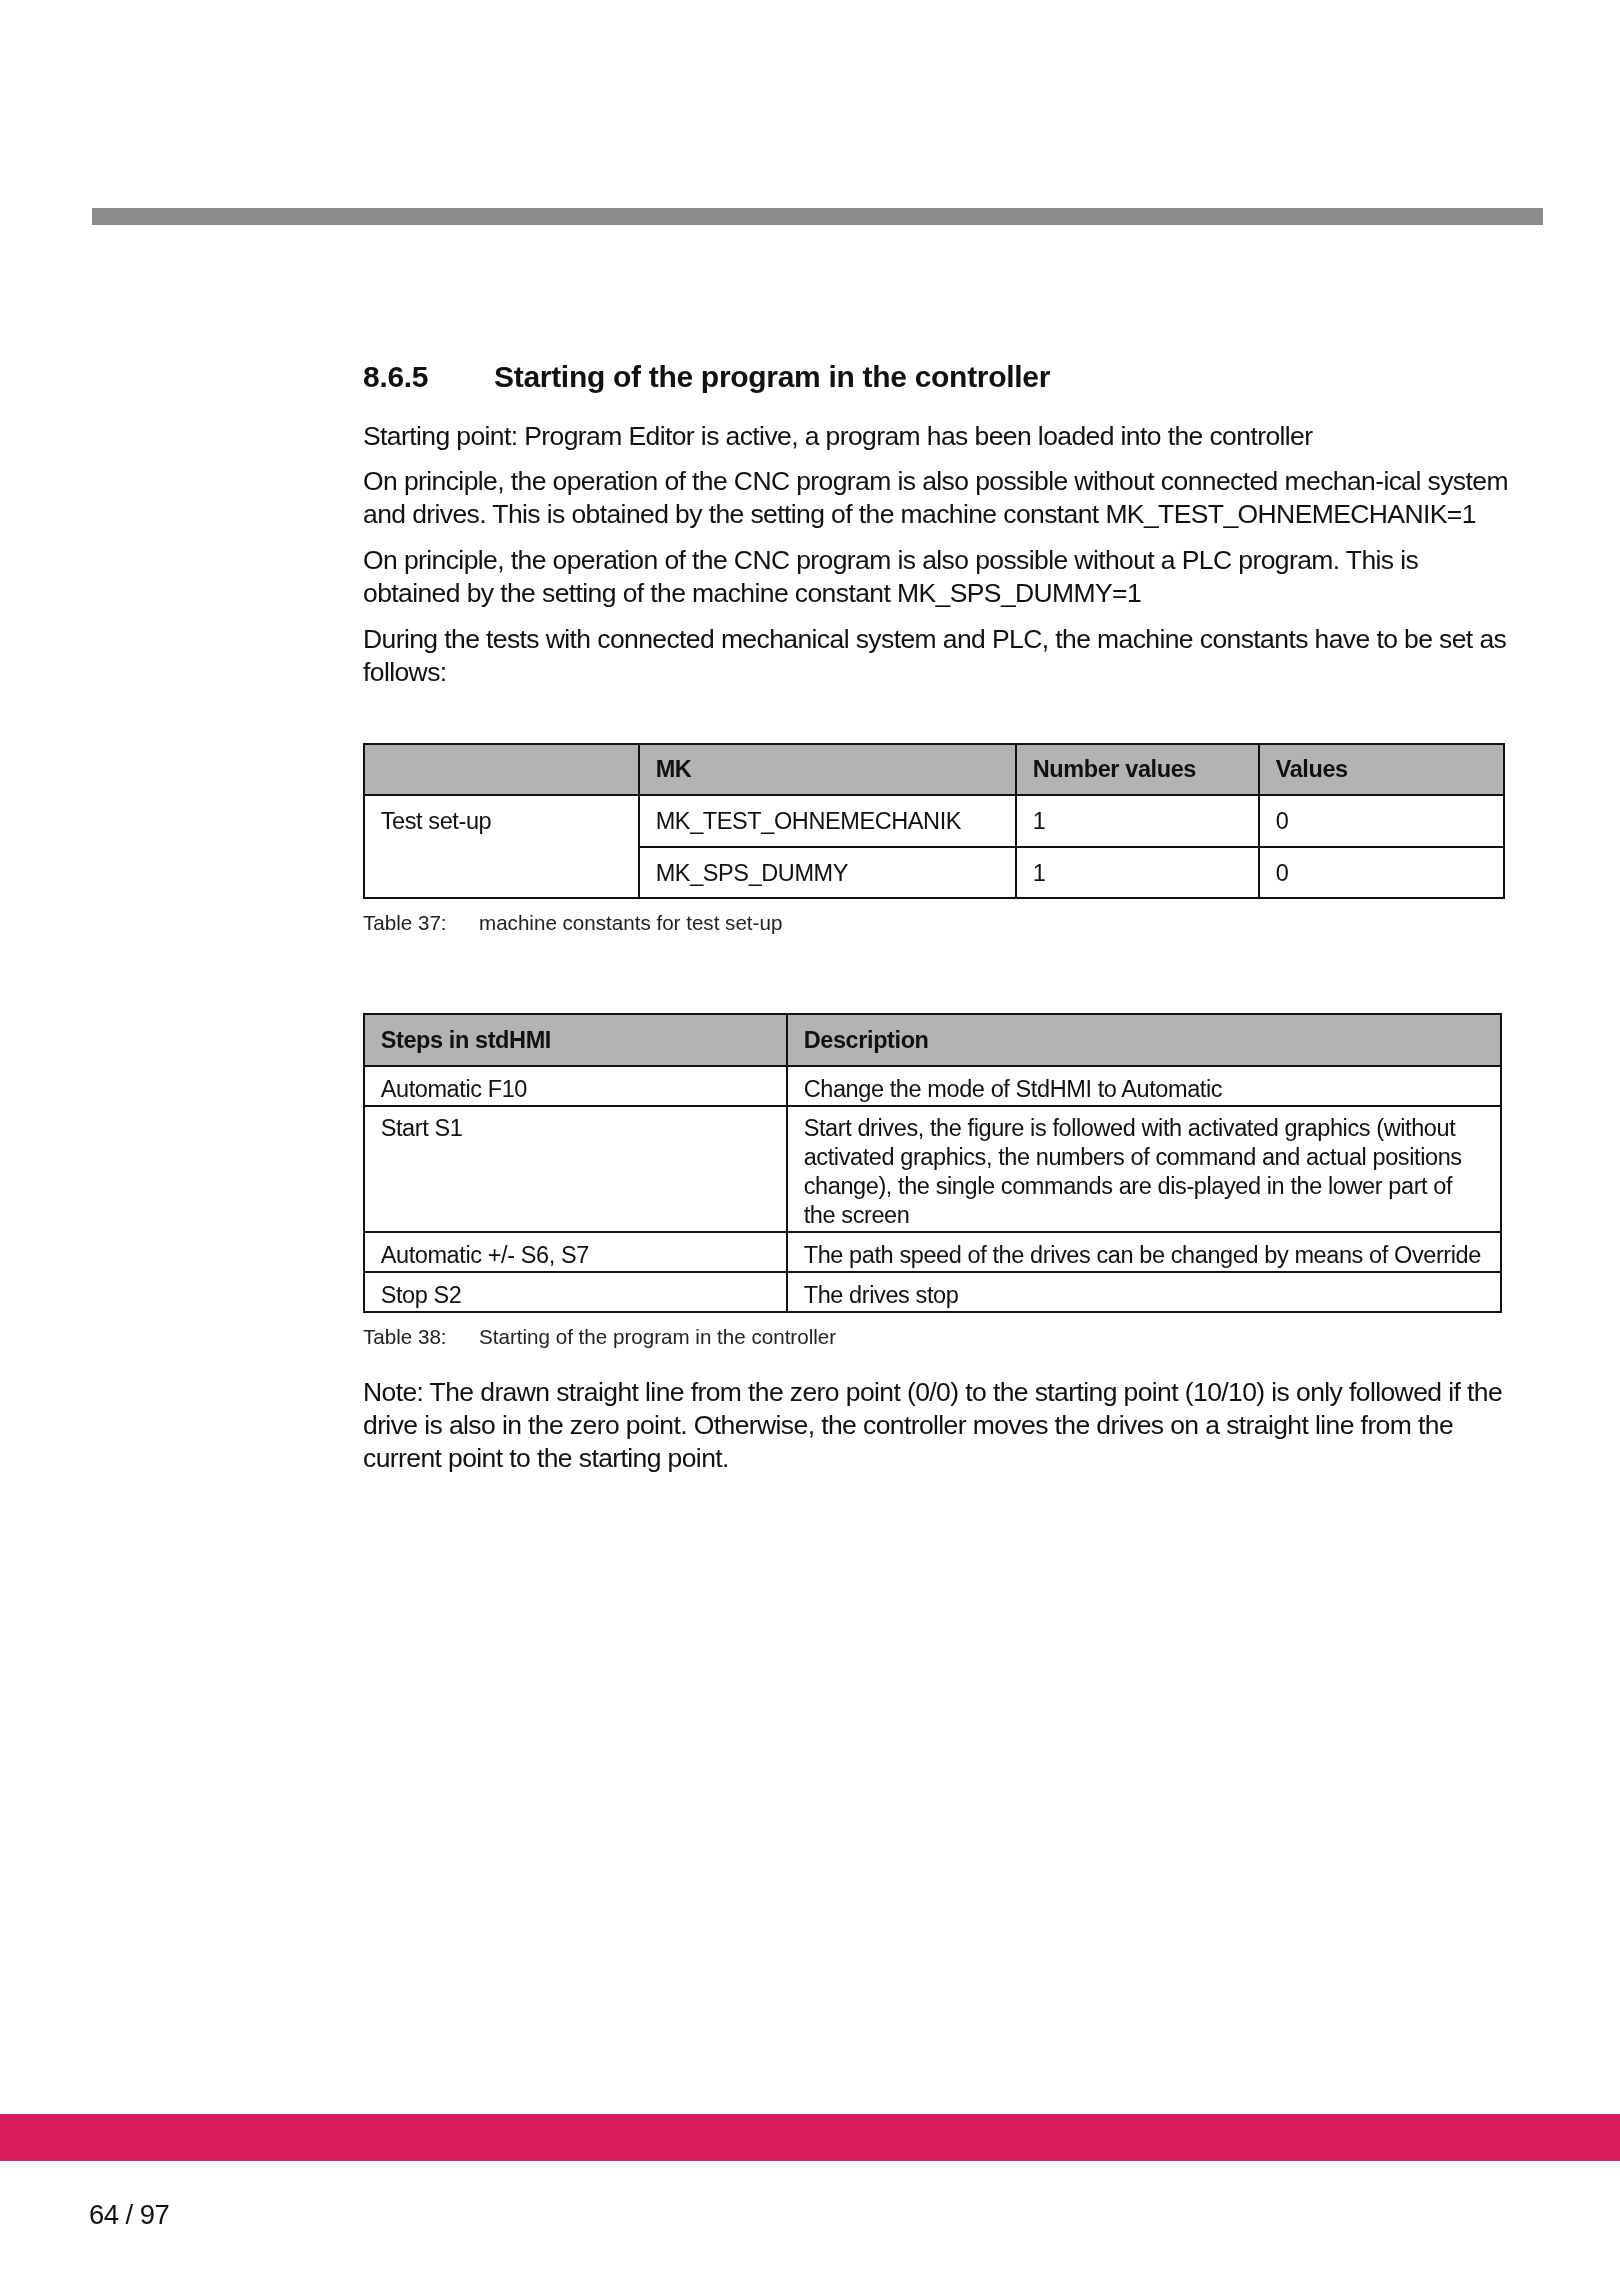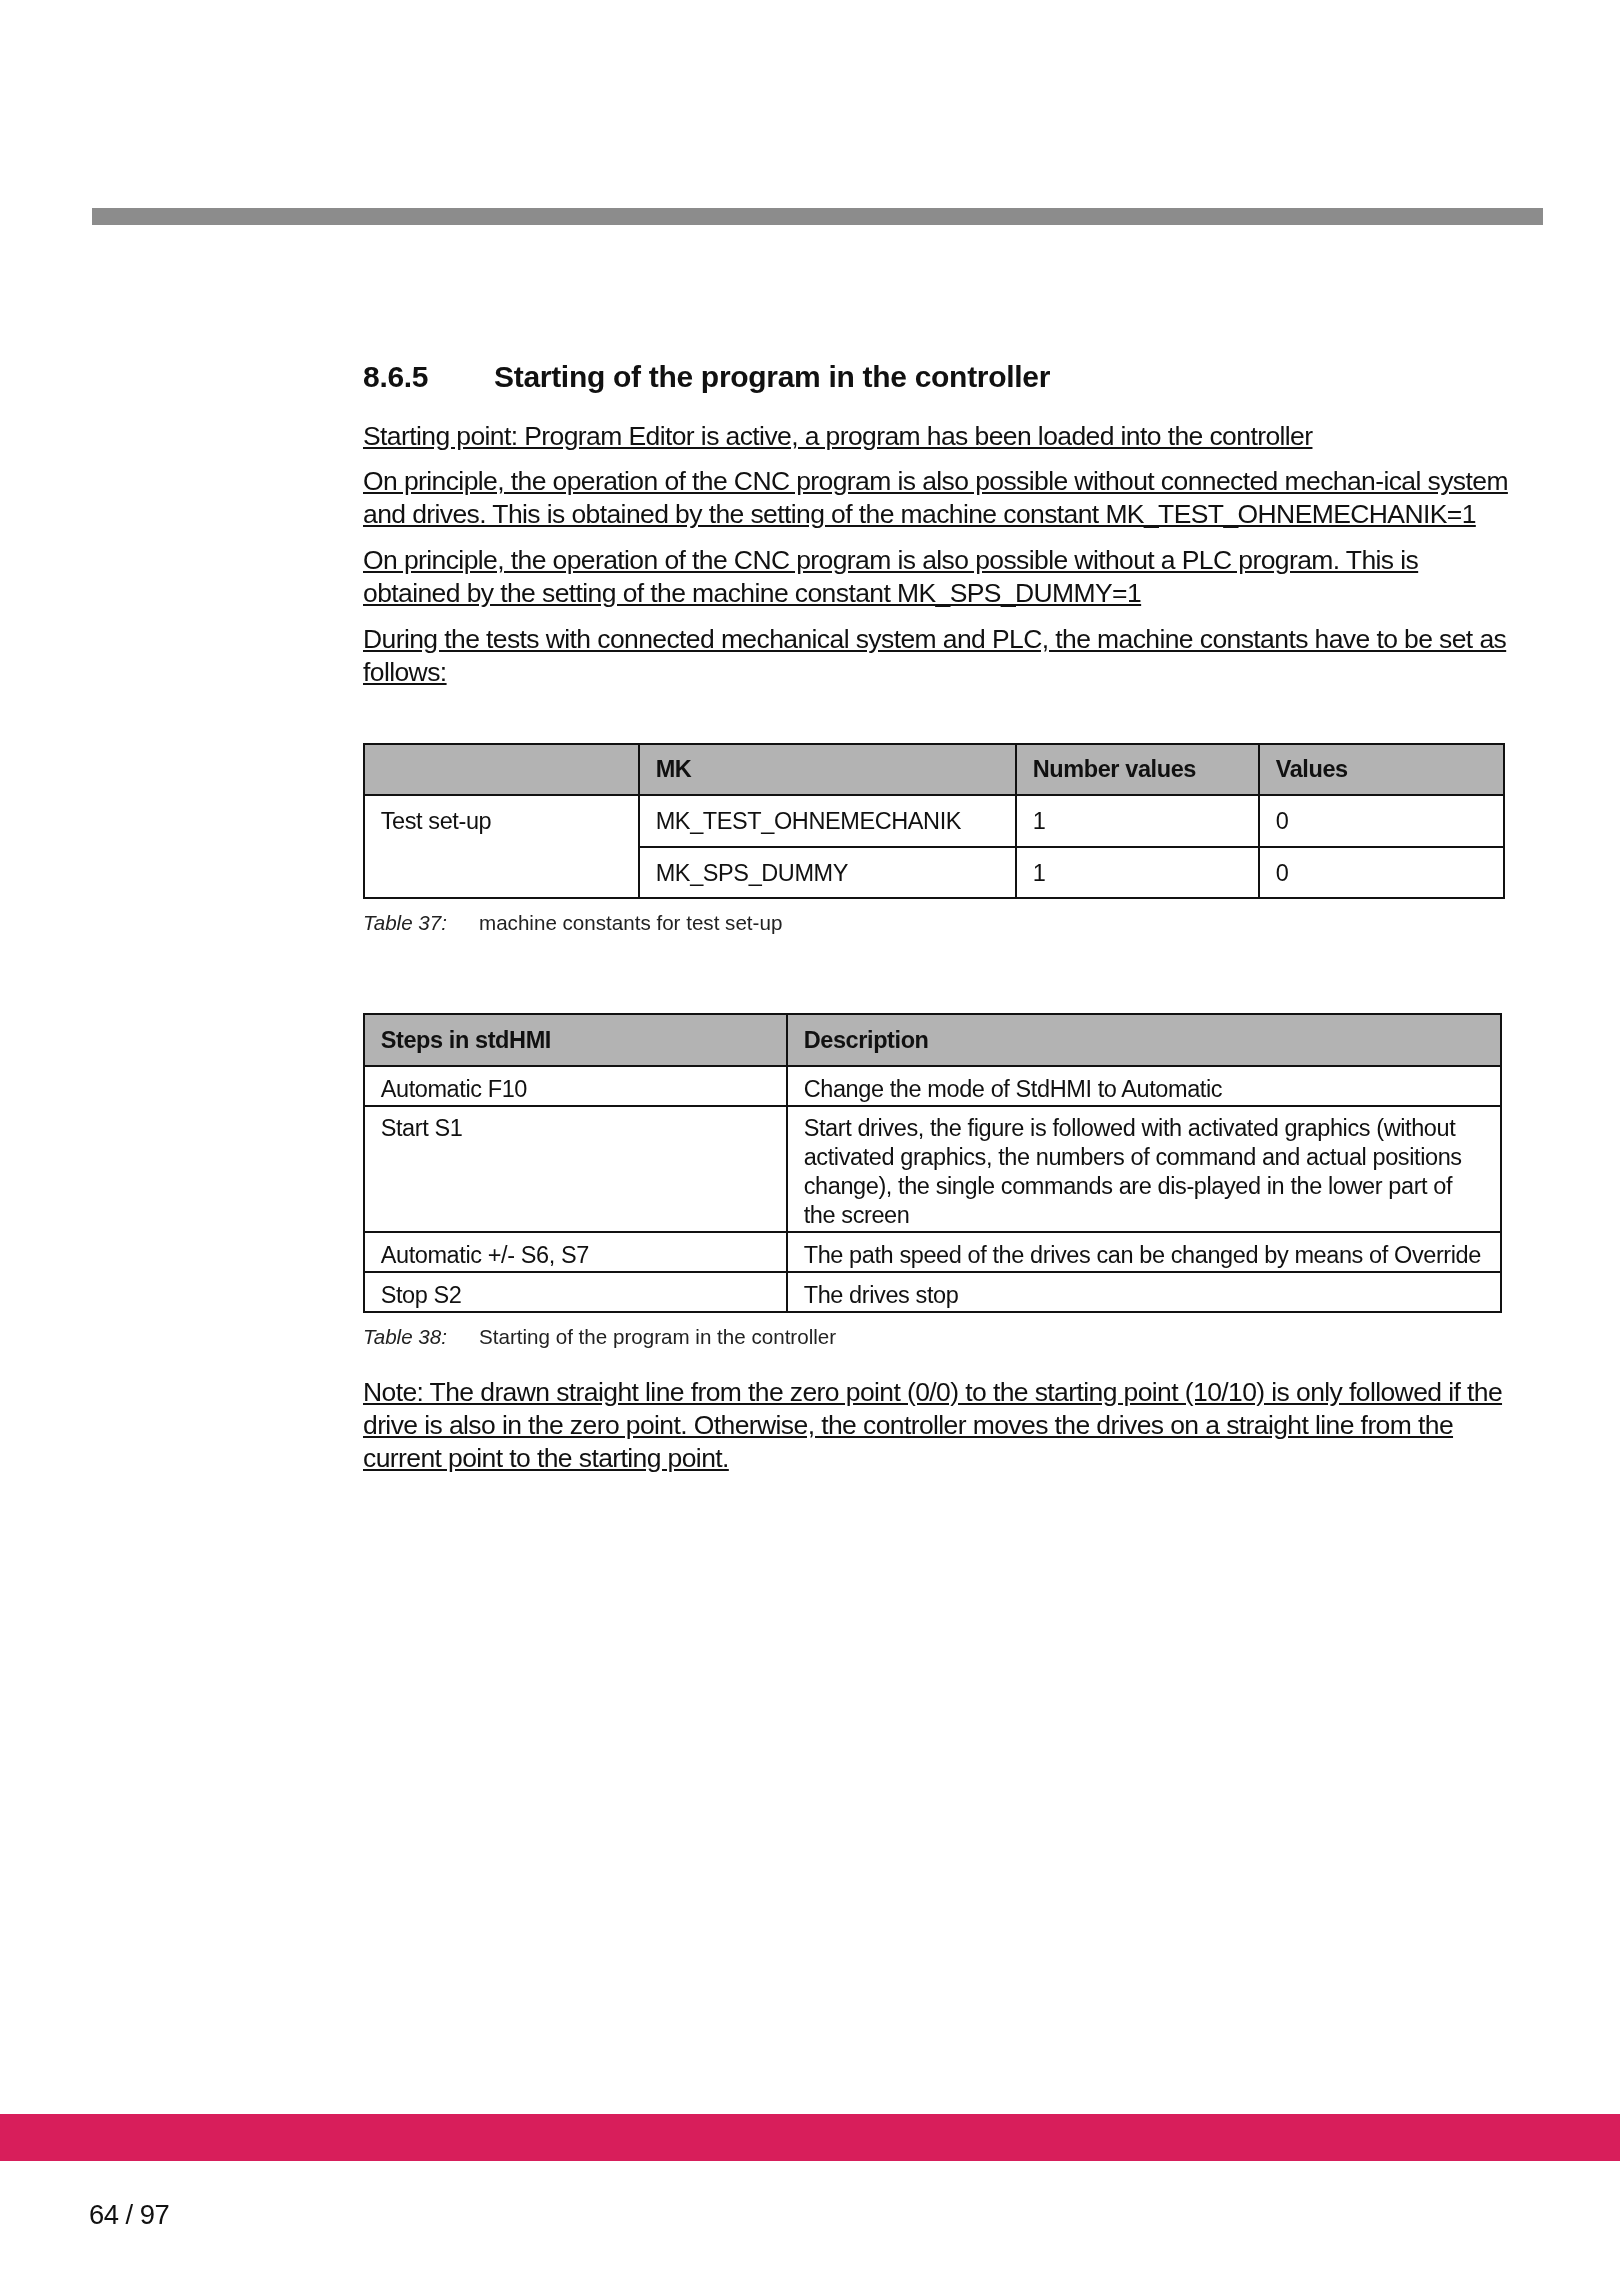--- a/index.html
+++ b/index.html
@@ -4,28 +4,28 @@
 <style>
   html, body { margin: 0; padding: 0; background: #ffffff; }
   body {
     width: 1620px; height: 2293px; position: relative; overflow: hidden;
     font-family: "Liberation Sans", "DejaVu Sans", sans-serif; color: #111;
   }
   .top-rule { position: absolute; left: 92px; top: 208px; width: 1451px; height: 16.7px; background: #8c8c8c; }
   .content { position: absolute; left: 363px; top: 360px; width: 1147px; }
   .heading { font-size: 30px; font-weight: bold; margin: 0 0 25.5px 0; display: flex; letter-spacing: -0.3px; }
   .heading .num { width: 131px; }
-  .para { font-size: 26.5px; line-height: 33px; margin: 0 0 12.7px 0; letter-spacing: -0.6px; text-decoration: underline; }
+  .para { font-size: 26.5px; line-height: 33px; margin: 0 0 12.7px 0; letter-spacing: -0.6px; }
   table { border-collapse: collapse; font-size: 23.5px; letter-spacing: -0.4px; }
   td, th { border: 2px solid #111; text-align: left; vertical-align: top; padding: 10.8px 15.7px 9.8px 15.7px; line-height: 29px; }
   th { background: #b3b3b3; font-weight: bold; }
   .t37 { margin-top: 54px; width: 1142px; }
   .t37 td, .t37 th { height: 29px; }
   .caption { font-size: 20.6px; margin-top: 11.8px; display: flex; color: #222; }
-  .caption .lbl { width: 116px; font-style: italic; }
+  .caption .lbl { width: 116px; }
   .t38 { margin-top: 78px; width: 1139px; }
   .t38 td { padding-top: 7.8px; padding-bottom: 1px; }
   .note { margin-top: 27.4px; }
   .bottom-band { position: absolute; left: 0; top: 2114px; width: 1620px; height: 47px; background: #d81e5b; }
   .page-num { position: absolute; left: 89px; top: 2199px; font-size: 27.4px; letter-spacing: -0.5px; }
 </style>
 </head>
 <body>
 
 <div class="top-rule"></div>

